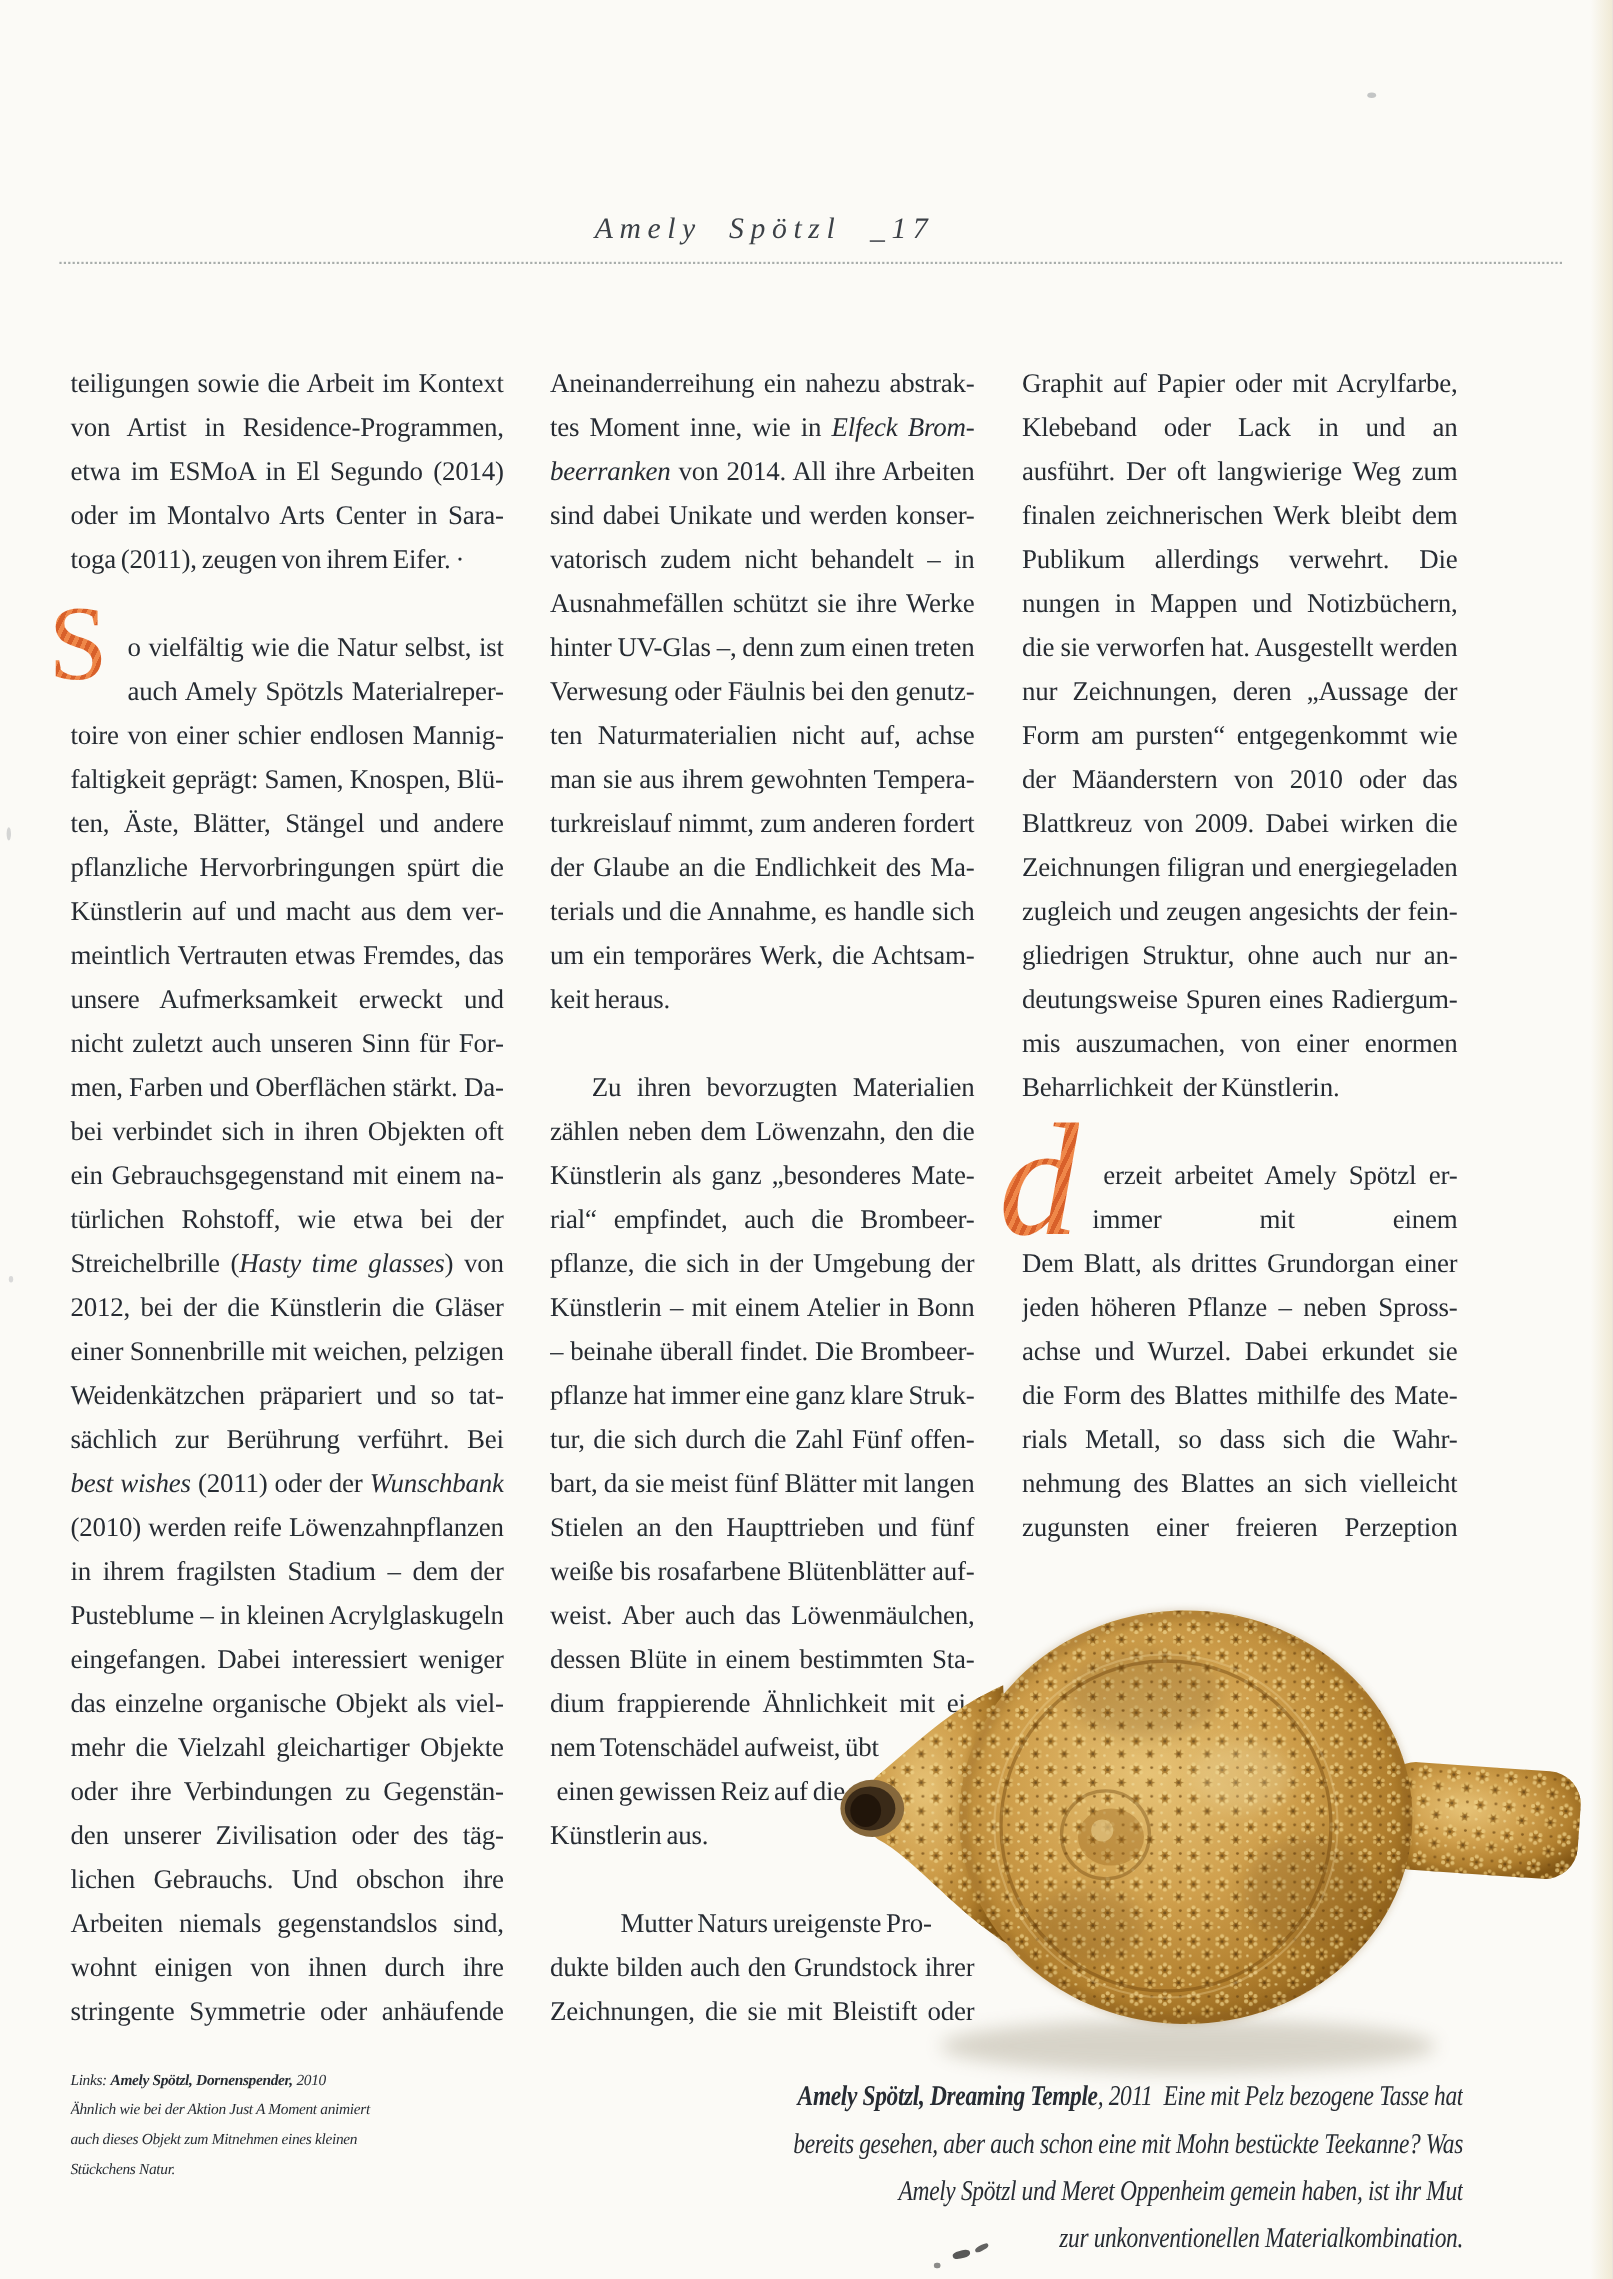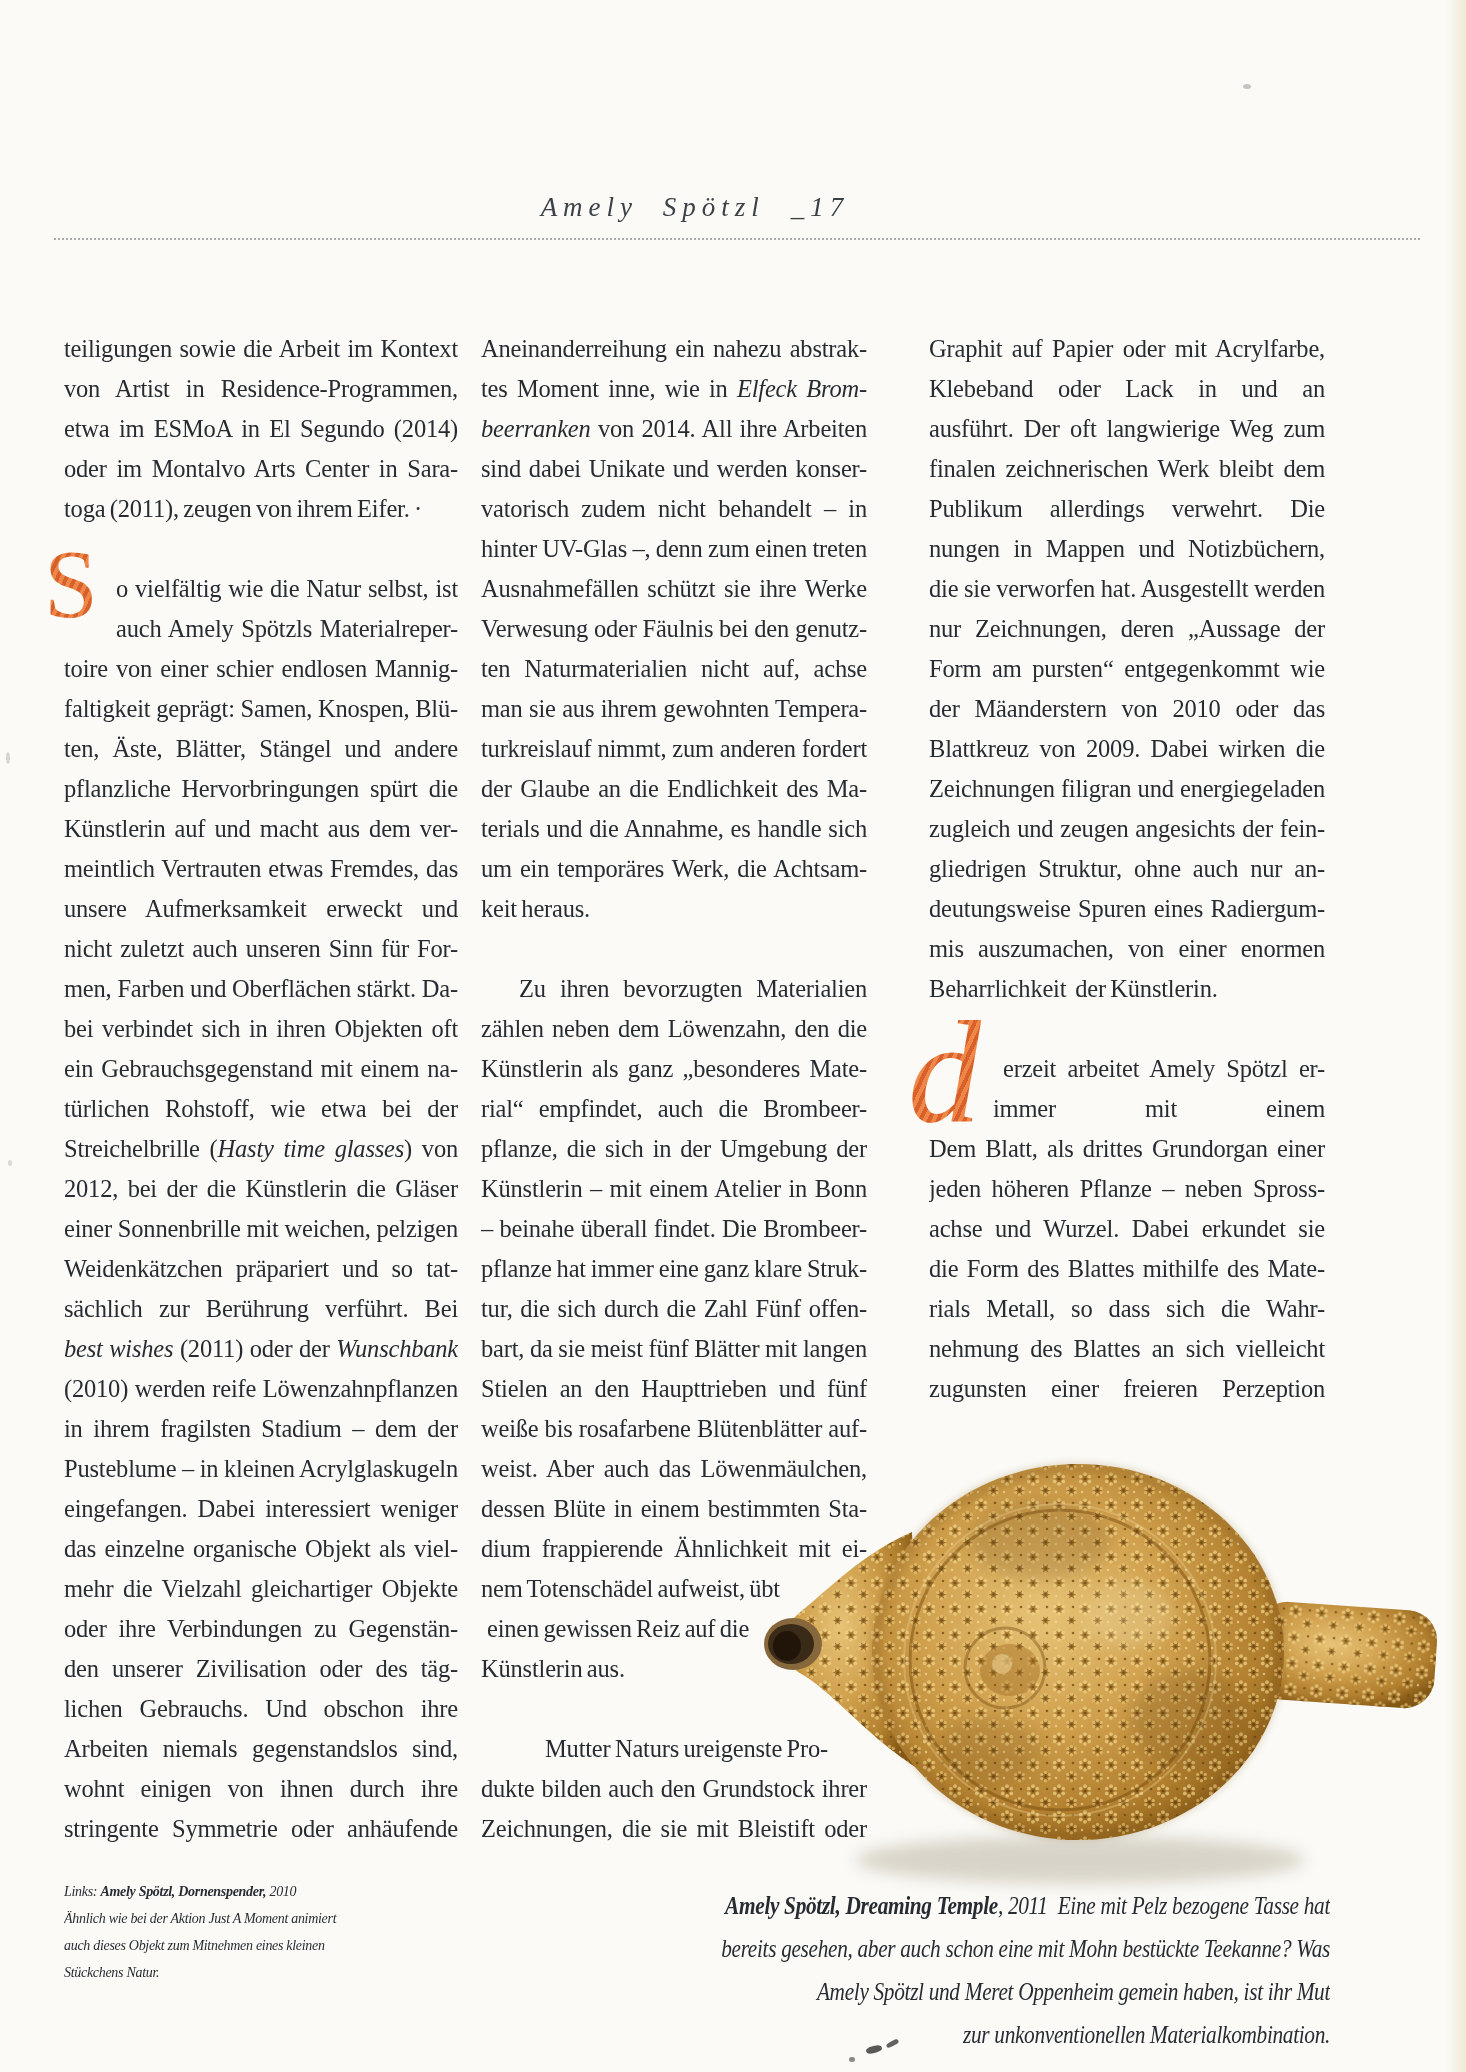--- a/index.html
+++ b/index.html
@@ -113,28 +113,28 @@
         <div class="tl"><span>eingefangen. Dabei interessiert weniger</span></div>
         <div class="tl"><span>das einzelne organische Objekt als viel-</span></div>
         <div class="tl"><span>mehr die Vielzahl gleichartiger Objekte</span></div>
         <div class="tl"><span>oder ihre Verbindungen zu Gegenstän-</span></div>
         <div class="tl"><span>den unserer Zivilisation oder des täg-</span></div>
         <div class="tl"><span>lichen Gebrauchs. Und obschon ihre</span></div>
         <div class="tl"><span>Arbeiten niemals gegenstandslos sind,</span></div>
         <div class="tl"><span>wohnt einigen von ihnen durch ihre</span></div>
         <div class="tl"><span>stringente Symmetrie oder anhäufende</span></div>
       </div>
-      <div class="col" style="left: 481px; top: 303px; width: 386px;">
+      <div class="col" style="left: 500px; top: 303px; width: 386px;">
         <div class="tl"><span>Aneinanderreihung ein nahezu abstrak-</span></div>
         <div class="tl"><span>tes Moment inne, wie in </span><i>Elfeck Brom-</i></div>
         <div class="tl"><i>beerranken</i><span> von 2014. All ihre Arbeiten</span></div>
         <div class="tl"><span>sind dabei Unikate und werden konser-</span></div>
         <div class="tl"><span>vatorisch zudem nicht behandelt – in</span></div>
+        <div class="tl"><span>Ausnahmefällen schützt sie ihre Werke</span></div>
         <div class="tl"><span>hinter UV-Glas –, denn zum einen treten</span></div>
-        <div class="tl"><span>Ausnahmefällen schützt sie ihre Werke</span></div>
         <div class="tl"><span>Verwesung oder Fäulnis bei den genutz-</span></div>
         <div class="tl"><span>ten Naturmaterialien nicht auf, achse</span></div>
         <div class="tl"><span>man sie aus ihrem gewohnten Tempera-</span></div>
         <div class="tl"><span>turkreislauf nimmt, zum anderen fordert</span></div>
         <div class="tl"><span>der Glaube an die Endlichkeit des Ma-</span></div>
         <div class="tl"><span>terials und die Annahme, es handle sich</span></div>
         <div class="tl"><span>um ein temporäres Werk, die Achtsam-</span></div>
         <div class="tl rag"><span>keit heraus.</span></div>
         <div class="gap" style="height: 40px;"></div>
         <div class="tl" style="padding-left: 38px; font-family: Liberation Serif, serif;"><span>Zu ihren bevorzugten Materialien</span></div>

